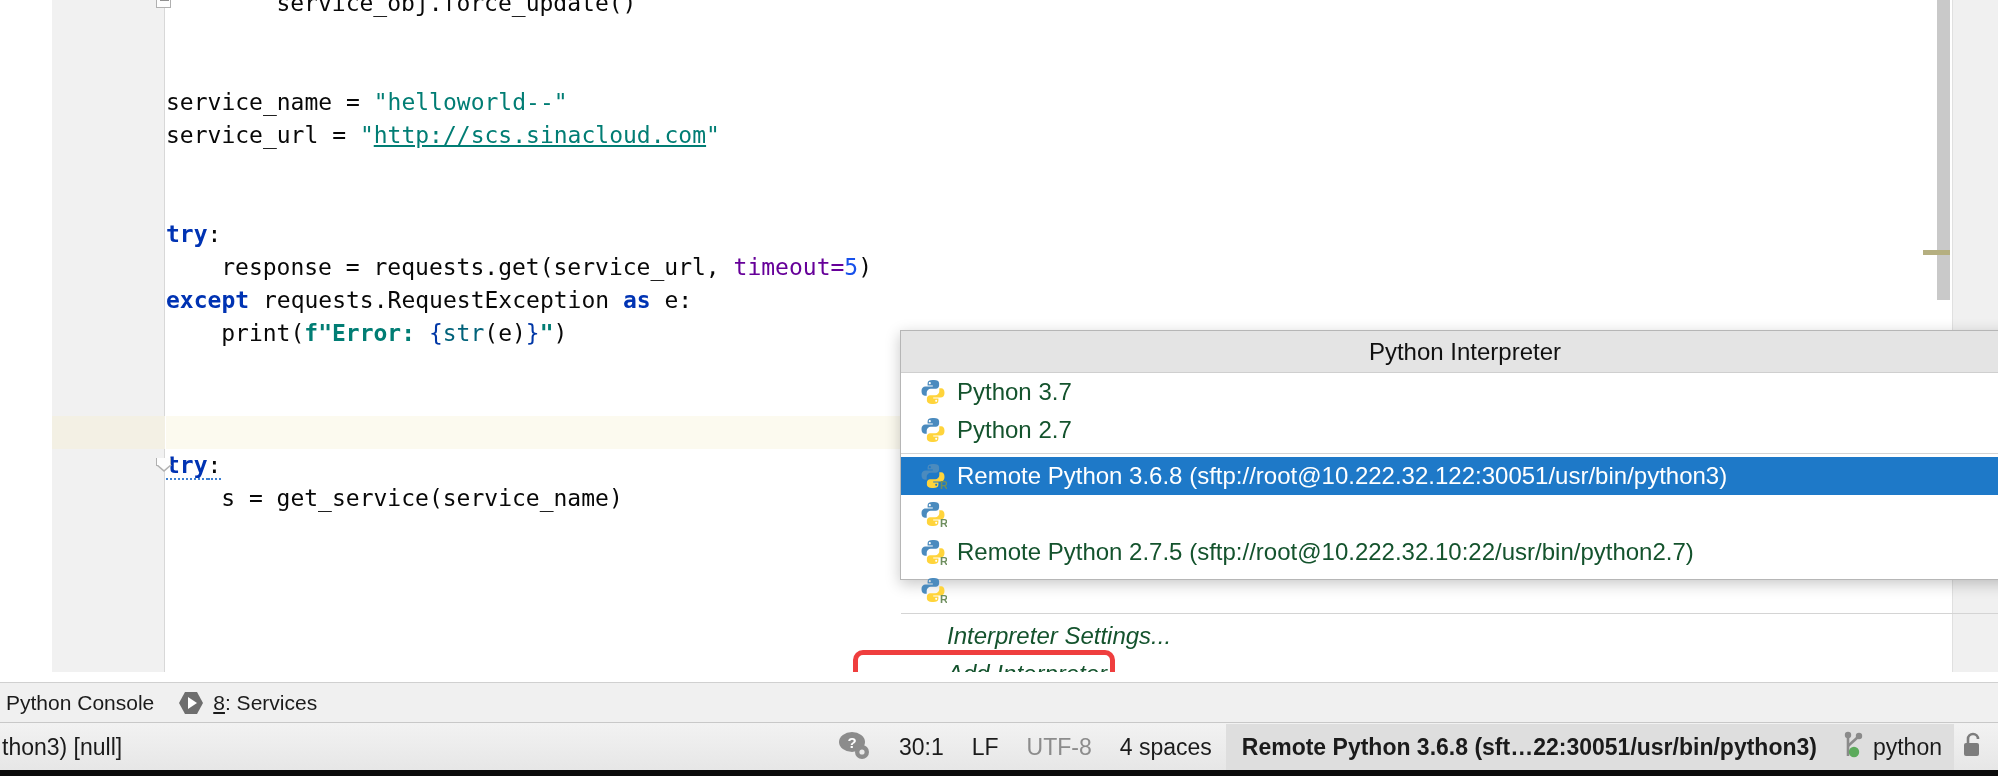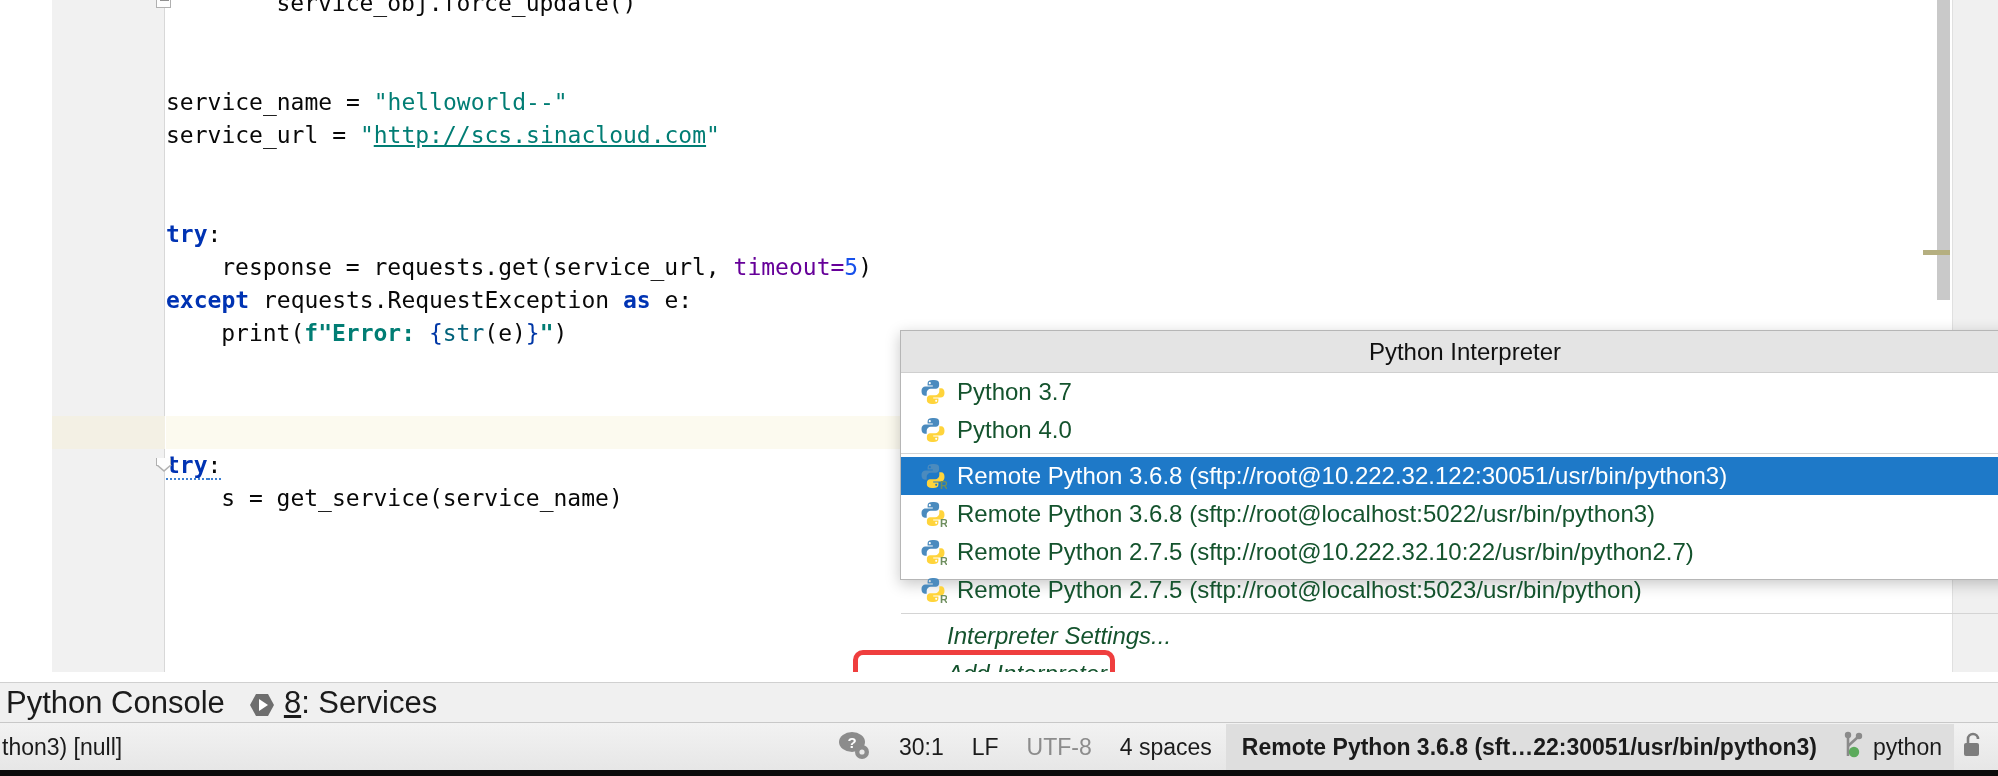--- a/index.html
+++ b/index.html
@@ -135,21 +135,21 @@
     position: absolute; left: 0; top: 672px; width: 1998px; height: 10px;
     background: #ffffff;
   }
   .toolbar {
     position: absolute; left: 0; top: 682px; width: 1998px; height: 40px;
     background: #f0f0f0; border-top: 1px solid #d0d0d0;
     display: flex; align-items: center;
   }
   .tb-item {
     display: flex; align-items: center; height: 40px;
-    font-size: 31px; color: #1b1b1b; padding: 0 12px;
+    font-size: 21px; color: #1b1b1b; padding: 0 12px;
   }
   .tb-item.first { padding-left: 6px; }
   .run-hex {
     width: 26px; height: 26px; margin-right: 9px; position: relative;
     flex: 0 0 26px;
   }
   .underline-ch { text-decoration: underline; }
 
   
   .statusbar {
@@ -227,54 +227,52 @@
               <path d="M13.6 2c-3 0-5 1-5 3.2v2.4h5.2v.9H6.4c-2.2 0-3.9 1.6-3.9 4.6 0 3 1.3 4.6 3.3 4.6h1.9v-2.9c0-2.2 1.9-4 4.1-4h5.1c1.8 0 3.2-1.4 3.2-3.2V5.2C20.1 3.2 18 2 15.1 2h-1.5zm-2.8 2.1c.6 0 1 .5 1 1.1s-.4 1-1 1-1-.4-1-1 .4-1.1 1-1.1z" fill="#4b8bbe"></path>
               <path d="M14.4 26c3 0 5-1 5-3.2v-2.4h-5.2v-.9h7.4c2.2 0 3.9-1.6 3.9-4.6 0-3-1.3-4.6-3.3-4.6h-1.9v2.9c0 2.2-1.9 4-4.1 4h-5.1c-1.8 0-3.2 1.4-3.2 3.2v2.4c0 2 2.1 3.2 5 3.2h1.5zm2.8-2.1c-.6 0-1-.5-1-1.1s.4-1 1-1 1 .4 1 1-.4 1.1-1 1.1z" fill="#ffd43b"></path>
             </svg></span>
           <span class="p-label">Python 3.7</span>
         </div>
         <div class="p-item">
           <span class="pyicon"><svg width="28" height="28" viewBox="0 0 28 28">
               <path d="M13.6 2c-3 0-5 1-5 3.2v2.4h5.2v.9H6.4c-2.2 0-3.9 1.6-3.9 4.6 0 3 1.3 4.6 3.3 4.6h1.9v-2.9c0-2.2 1.9-4 4.1-4h5.1c1.8 0 3.2-1.4 3.2-3.2V5.2C20.1 3.2 18 2 15.1 2h-1.5zm-2.8 2.1c.6 0 1 .5 1 1.1s-.4 1-1 1-1-.4-1-1 .4-1.1 1-1.1z" fill="#4b8bbe"></path>
               <path d="M14.4 26c3 0 5-1 5-3.2v-2.4h-5.2v-.9h7.4c2.2 0 3.9-1.6 3.9-4.6 0-3-1.3-4.6-3.3-4.6h-1.9v2.9c0 2.2-1.9 4-4.1 4h-5.1c-1.8 0-3.2 1.4-3.2 3.2v2.4c0 2 2.1 3.2 5 3.2h1.5zm2.8-2.1c-.6 0-1-.5-1-1.1s.4-1 1-1 1 .4 1 1-.4 1.1-1 1.1z" fill="#ffd43b"></path>
             </svg></span>
-          <span class="p-label">Python 4.0</span>
+          <span class="p-label">Python 2.7</span>
         </div>
         <div class="p-sep"></div>
         <div class="p-item sel">
           <span class="pyicon"><svg width="28" height="28" viewBox="0 0 28 28">
               <path d="M13.6 2c-3 0-5 1-5 3.2v2.4h5.2v.9H6.4c-2.2 0-3.9 1.6-3.9 4.6 0 3 1.3 4.6 3.3 4.6h1.9v-2.9c0-2.2 1.9-4 4.1-4h5.1c1.8 0 3.2-1.4 3.2-3.2V5.2C20.1 3.2 18 2 15.1 2h-1.5zm-2.8 2.1c.6 0 1 .5 1 1.1s-.4 1-1 1-1-.4-1-1 .4-1.1 1-1.1z" fill="#4b8bbe"></path>
               <path d="M14.4 26c3 0 5-1 5-3.2v-2.4h-5.2v-.9h7.4c2.2 0 3.9-1.6 3.9-4.6 0-3-1.3-4.6-3.3-4.6h-1.9v2.9c0 2.2-1.9 4-4.1 4h-5.1c-1.8 0-3.2 1.4-3.2 3.2v2.4c0 2 2.1 3.2 5 3.2h1.5zm2.8-2.1c-.6 0-1-.5-1-1.1s.4-1 1-1 1 .4 1 1-.4 1.1-1 1.1z" fill="#ffd43b"></path>
               <text x="21" y="27" font-size="11" font-family="Liberation Sans, sans-serif" fill="#6f8f5f" font-weight="bold">R</text>
             </svg></span>
           <span class="p-label">Remote Python 3.6.8 (sftp://root@10.222.32.122:30051/usr/bin/python3)</span>
         </div>
         <div class="p-item">
           <span class="pyicon"><svg width="28" height="28" viewBox="0 0 28 28">
               <path d="M13.6 2c-3 0-5 1-5 3.2v2.4h5.2v.9H6.4c-2.2 0-3.9 1.6-3.9 4.6 0 3 1.3 4.6 3.3 4.6h1.9v-2.9c0-2.2 1.9-4 4.1-4h5.1c1.8 0 3.2-1.4 3.2-3.2V5.2C20.1 3.2 18 2 15.1 2h-1.5zm-2.8 2.1c.6 0 1 .5 1 1.1s-.4 1-1 1-1-.4-1-1 .4-1.1 1-1.1z" fill="#4b8bbe"></path>
               <path d="M14.4 26c3 0 5-1 5-3.2v-2.4h-5.2v-.9h7.4c2.2 0 3.9-1.6 3.9-4.6 0-3-1.3-4.6-3.3-4.6h-1.9v2.9c0 2.2-1.9 4-4.1 4h-5.1c-1.8 0-3.2 1.4-3.2 3.2v2.4c0 2 2.1 3.2 5 3.2h1.5zm2.8-2.1c-.6 0-1-.5-1-1.1s.4-1 1-1 1 .4 1 1-.4 1.1-1 1.1z" fill="#ffd43b"></path>
               <text x="21" y="27" font-size="11" font-family="Liberation Sans, sans-serif" fill="#6f8f5f" font-weight="bold">R</text>
             </svg></span>
-          <span class="p-label">Remote Python 3.6.8 (sftp://root@localhost:5022/usr/bin/python3)</span>
         </div>
         <div class="p-item">
           <span class="pyicon"><svg width="28" height="28" viewBox="0 0 28 28">
               <path d="M13.6 2c-3 0-5 1-5 3.2v2.4h5.2v.9H6.4c-2.2 0-3.9 1.6-3.9 4.6 0 3 1.3 4.6 3.3 4.6h1.9v-2.9c0-2.2 1.9-4 4.1-4h5.1c1.8 0 3.2-1.4 3.2-3.2V5.2C20.1 3.2 18 2 15.1 2h-1.5zm-2.8 2.1c.6 0 1 .5 1 1.1s-.4 1-1 1-1-.4-1-1 .4-1.1 1-1.1z" fill="#4b8bbe"></path>
               <path d="M14.4 26c3 0 5-1 5-3.2v-2.4h-5.2v-.9h7.4c2.2 0 3.9-1.6 3.9-4.6 0-3-1.3-4.6-3.3-4.6h-1.9v2.9c0 2.2-1.9 4-4.1 4h-5.1c-1.8 0-3.2 1.4-3.2 3.2v2.4c0 2 2.1 3.2 5 3.2h1.5zm2.8-2.1c-.6 0-1-.5-1-1.1s.4-1 1-1 1 .4 1 1-.4 1.1-1 1.1z" fill="#ffd43b"></path>
               <text x="21" y="27" font-size="11" font-family="Liberation Sans, sans-serif" fill="#6f8f5f" font-weight="bold">R</text>
             </svg></span>
           <span class="p-label">Remote Python 2.7.5 (sftp://root@10.222.32.10:22/usr/bin/python2.7)</span>
         </div>
         <div class="p-item">
           <span class="pyicon"><svg width="28" height="28" viewBox="0 0 28 28">
               <path d="M13.6 2c-3 0-5 1-5 3.2v2.4h5.2v.9H6.4c-2.2 0-3.9 1.6-3.9 4.6 0 3 1.3 4.6 3.3 4.6h1.9v-2.9c0-2.2 1.9-4 4.1-4h5.1c1.8 0 3.2-1.4 3.2-3.2V5.2C20.1 3.2 18 2 15.1 2h-1.5zm-2.8 2.1c.6 0 1 .5 1 1.1s-.4 1-1 1-1-.4-1-1 .4-1.1 1-1.1z" fill="#4b8bbe"></path>
               <path d="M14.4 26c3 0 5-1 5-3.2v-2.4h-5.2v-.9h7.4c2.2 0 3.9-1.6 3.9-4.6 0-3-1.3-4.6-3.3-4.6h-1.9v2.9c0 2.2-1.9 4-4.1 4h-5.1c-1.8 0-3.2 1.4-3.2 3.2v2.4c0 2 2.1 3.2 5 3.2h1.5zm2.8-2.1c-.6 0-1-.5-1-1.1s.4-1 1-1 1 .4 1 1-.4 1.1-1 1.1z" fill="#ffd43b"></path>
               <text x="21" y="27" font-size="11" font-family="Liberation Sans, sans-serif" fill="#6f8f5f" font-weight="bold">R</text>
             </svg></span>
-          <span class="p-label">Remote Python 2.7.5 (sftp://root@localhost:5023/usr/bin/python)</span>
         </div>
         <div class="p-sep"></div>
         <div class="p-item plain">
           <span class="p-label">Interpreter Settings...</span>
         </div>
         <div class="p-item plain">
           <span class="p-label">Add Interpreter...</span>
         </div>
       </div>
   </div>

